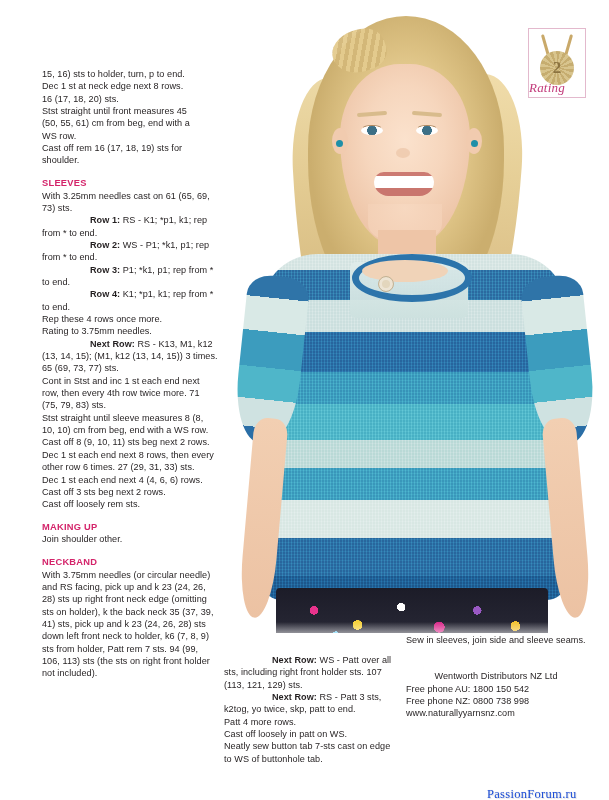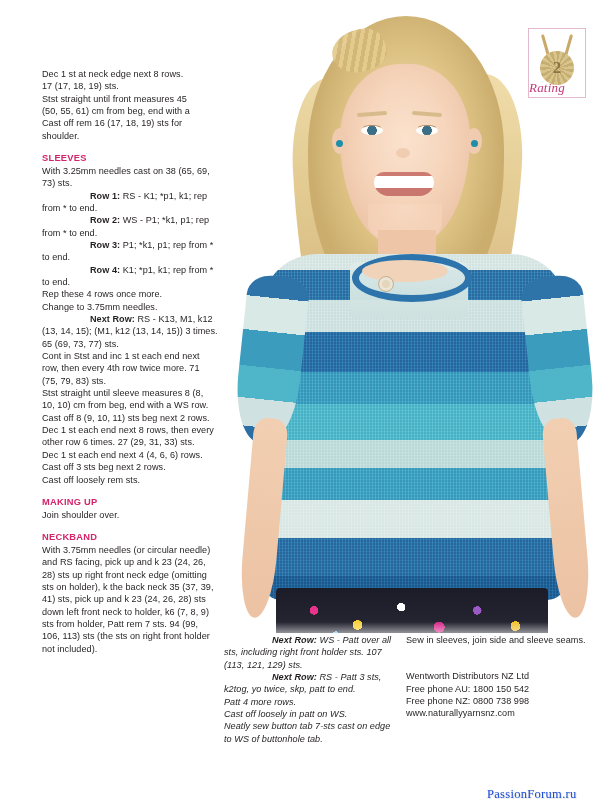--- a/index.html
+++ b/index.html
@@ -230,34 +230,34 @@
   
   .col {
     position: absolute;
     font-size: 9.1px;
     line-height: 12.35px;
     color: #231f20;
     letter-spacing: .05px;
   }
   .col p { margin: 0; }
   .col1 { left: 42px; top: 68px; width: 176px; }
-  .col2 { left: 224px; top: 634px; width: 176px; font-style: italic; }
+  .col2 { left: 224px; top: 654px; width: 176px; }
   .col3 { left: 406px; top: 634px; width: 180px; }
 
   .head {
     color: #d4246a;
     font-weight: bold;
     font-size: 9.3px;
     letter-spacing: .25px;
     margin-top: 10px !important;
     margin-bottom: 0.5px !important;
   }
   .lbl { font-weight: bold; padding-left: 48px; }
   .gap { height: 10px; }
-  .contact { margin-top: 14px !important; }
+  .contact { margin-top: 14px !important; text-align: center; }
 
   
   .watermark {
     position:absolute;
     left: 487px; top: 787px;
     font-family:"Liberation Serif", serif;
     font-size: 12.5px;
     color: #1d4ed8;
     text-shadow: 0 0 1px #dddddd, 1px 1px 0 #e8e8e8;
     letter-spacing: .3px;
@@ -309,48 +309,50 @@
     <div class="badge-needle a"></div>
     <div class="badge-needle b"></div>
     <div class="badge-ball">
       <div class="badge-num">2</div>
     </div>
     <div class="badge-label">Rating</div>
   </div>
 
   <div class="col col1">
 
+    <p>15, 16) sts to holder, turn, p to end.</p>
     <p>Dec 1 st at neck edge next 8 rows.</p>
-    <p>17 (17, 18, 19) sts.</p>
+    <p>16 (17, 18, 20) sts.</p>
     <p>Stst straight until front measures 45</p>
     <p>(50, 55, 61) cm from beg, end with a</p>
+    <p>WS row.</p>
     <p>Cast off rem 16 (17, 18, 19) sts for</p>
     <p>shoulder.</p>
 
     <p class="head">SLEEVES</p>
-    <p>With 3.25mm needles cast on 38 (65, 69, 73) sts.</p>
+    <p>With 3.25mm needles cast on 61 (65, 69, 73) sts.</p>
 
     <p><span class="lbl">Row 1:</span><span> RS - K1; *p1, k1; rep from * to end.</span></p>
     <p><span class="lbl">Row 2:</span><span> WS - P1; *k1, p1; rep from * to end.</span></p>
     <p><span class="lbl">Row 3:</span><span> P1; *k1, p1; rep from * to end.</span></p>
     <p><span class="lbl">Row 4:</span><span> K1; *p1, k1; rep from * to end.</span></p>
 
     <p>Rep these 4 rows once more.</p>
-    <p>Change to 3.75mm needles.</p>
+    <p>Rating to 3.75mm needles.</p>
     <p><span class="lbl">Next Row:</span><span> RS - K13, M1, k12 (13, 14, 15); (M1, k12 (13, 14, 15)) 3 times. 65 (69, 73, 77) sts.</span></p>
     <p>Cont in Stst and inc 1 st each end next row, then every 4th row twice more. 71 (75, 79, 83) sts.</p>
     <p>Stst straight until sleeve measures 8 (8, 10, 10) cm from beg, end with a WS row.</p>
     <p>Cast off 8 (9, 10, 11) sts beg next 2 rows.</p>
     <p>Dec 1 st each end next 8 rows, then every other row 6 times. 27 (29, 31, 33) sts.</p>
     <p>Dec 1 st each end next 4 (4, 6, 6) rows.</p>
     <p>Cast off 3 sts beg next 2 rows.</p>
     <p>Cast off loosely rem sts.</p>
 
     <p class="head">MAKING UP</p>
-    <p>Join shoulder over.</p>
+    <p>Join shoulder other.</p>
 
     <p class="head">NECKBAND</p>
     <p>With 3.75mm needles (or circular needle) and RS facing, pick up and k 23 (24, 26, 28) sts up right front neck edge (omitting sts on holder), k the back neck 35 (37, 39, 41) sts, pick up and k 23 (24, 26, 28) sts down left front neck to holder, k6 (7, 8, 9) sts from holder, Patt rem 7 sts. 94 (99, 106, 113) sts (the sts on right front holder not included).</p>
   </div>
 
   <div class="col col2">
     <p><span class="lbl">Next Row:</span><span> WS - Patt over all sts, including right front holder sts. 107 (113, 121, 129) sts.</span></p>
     <p><span class="lbl">Next Row:</span><span> RS - Patt 3 sts, k2tog, yo twice, skp, patt to end.</span></p>
     <p>Patt 4 more rows.</p>
     <p>Cast off loosely in patt on WS.</p>

